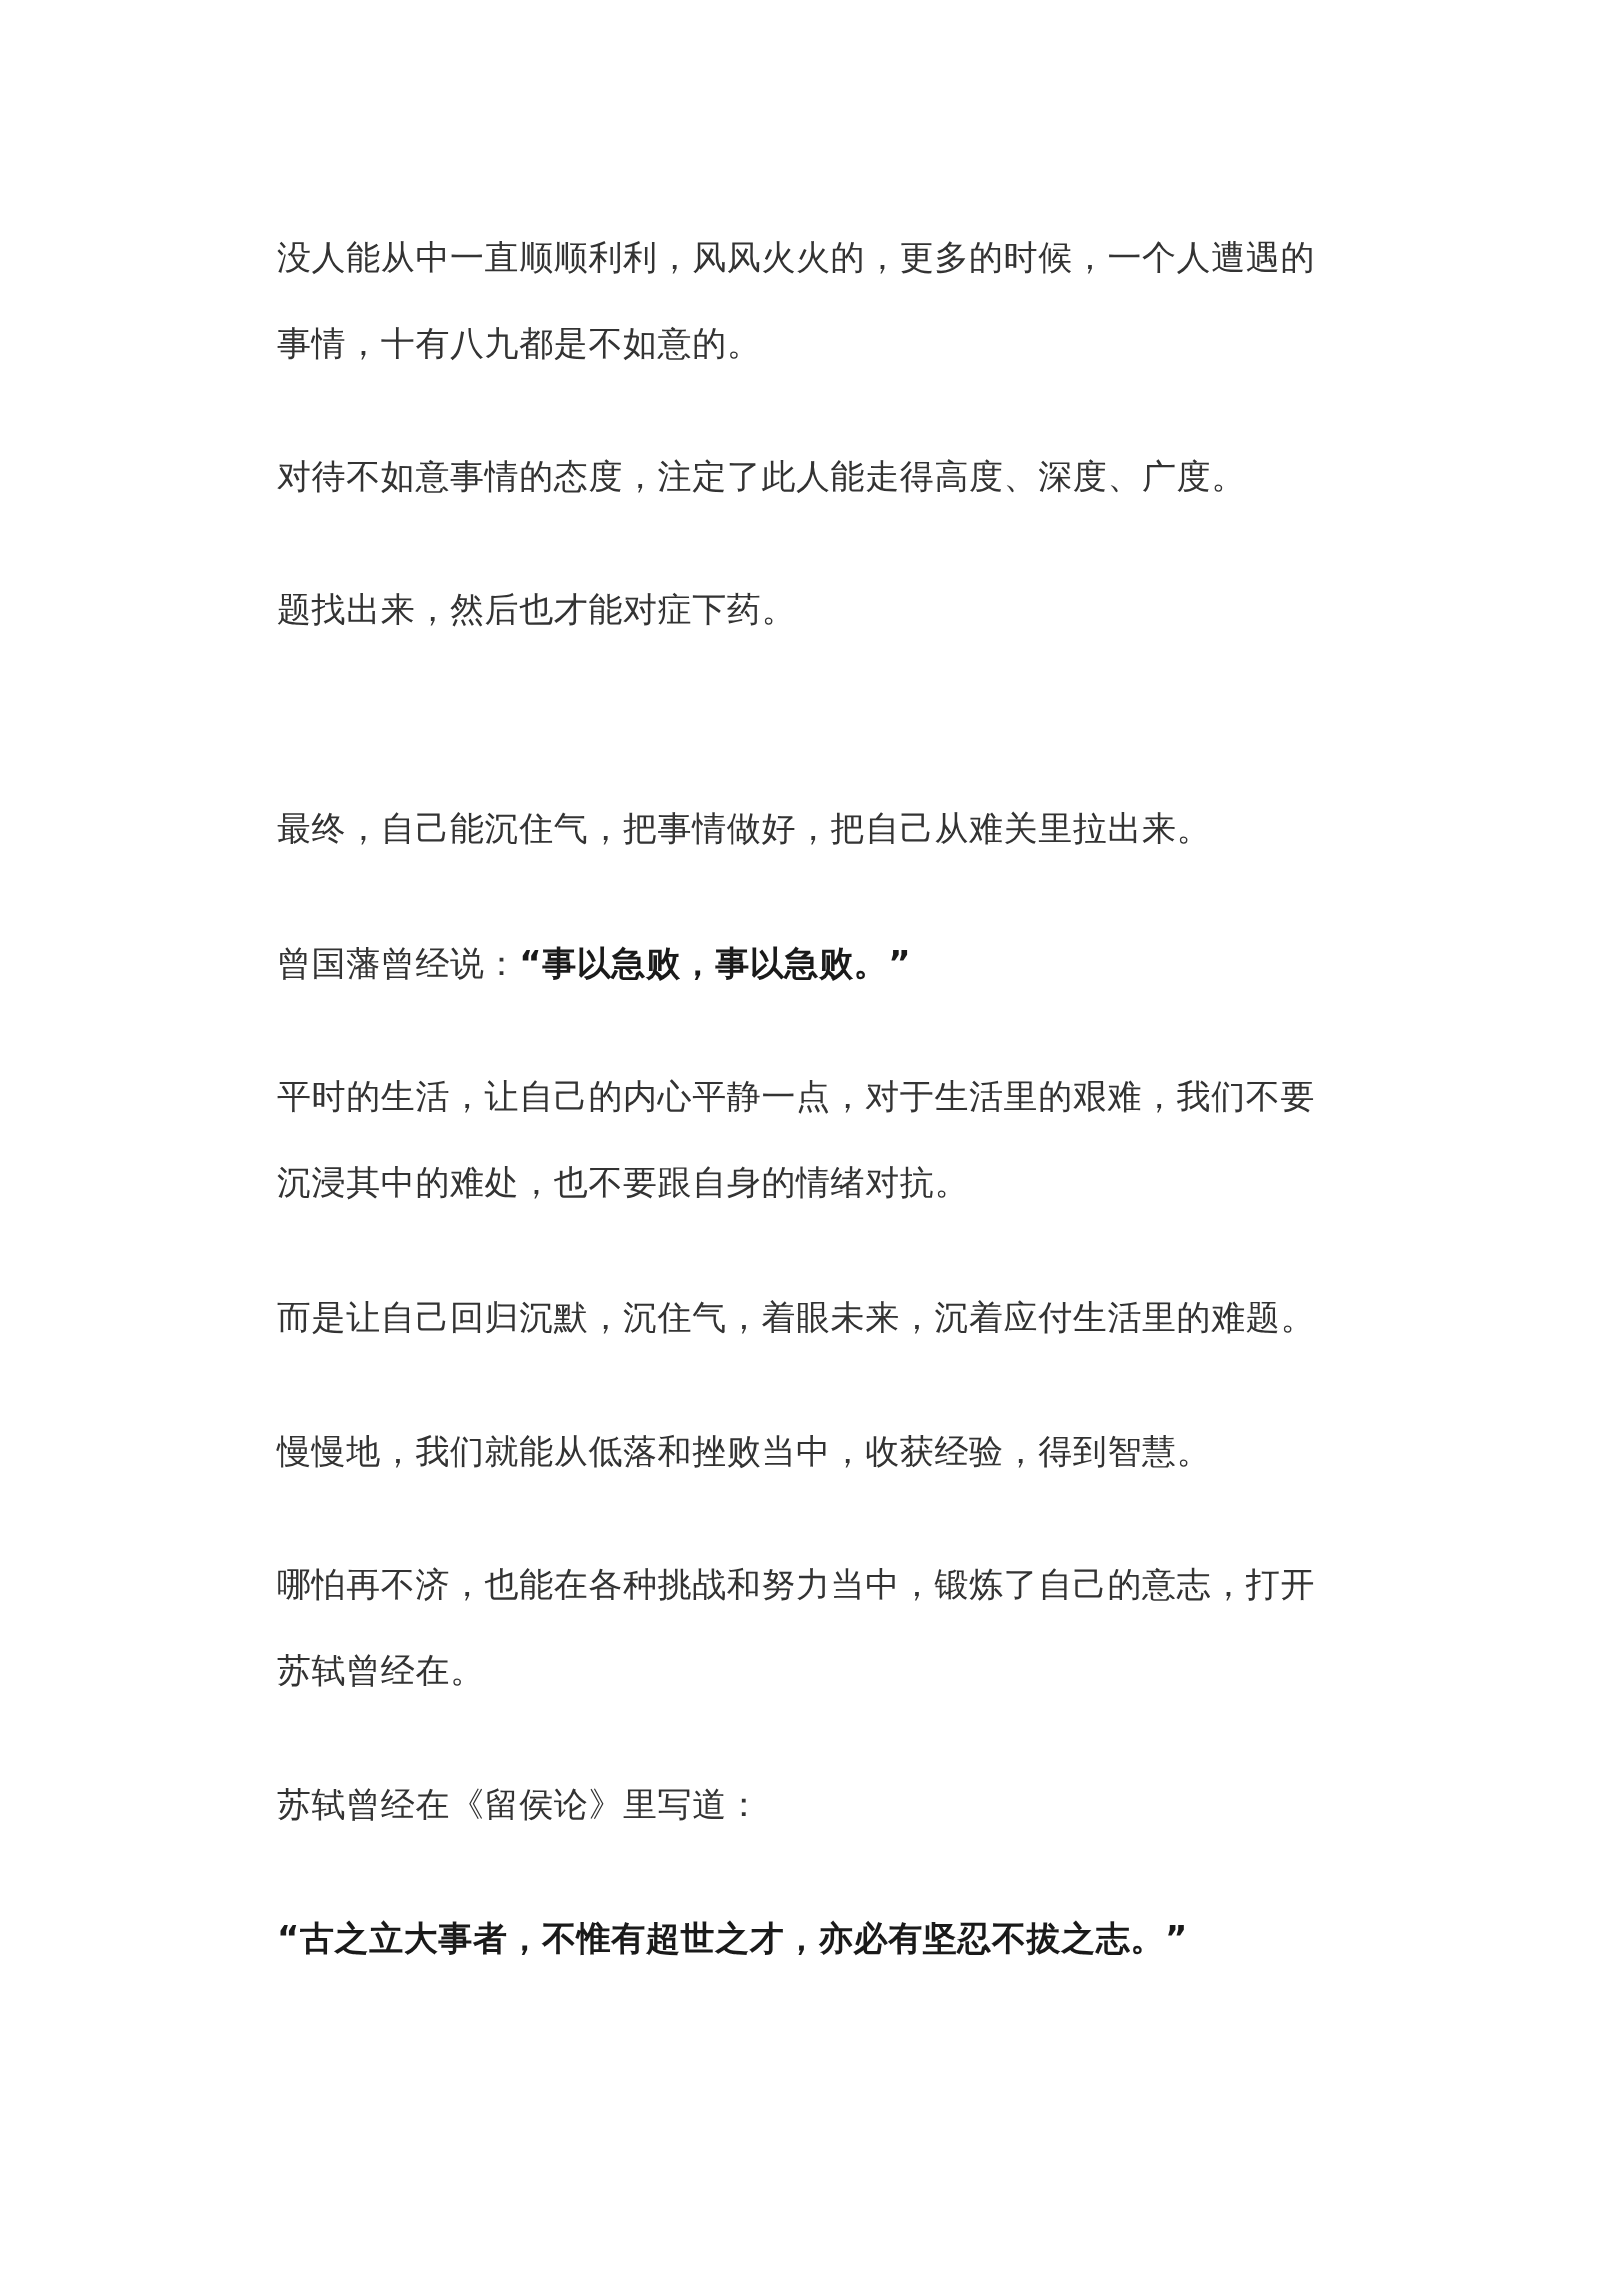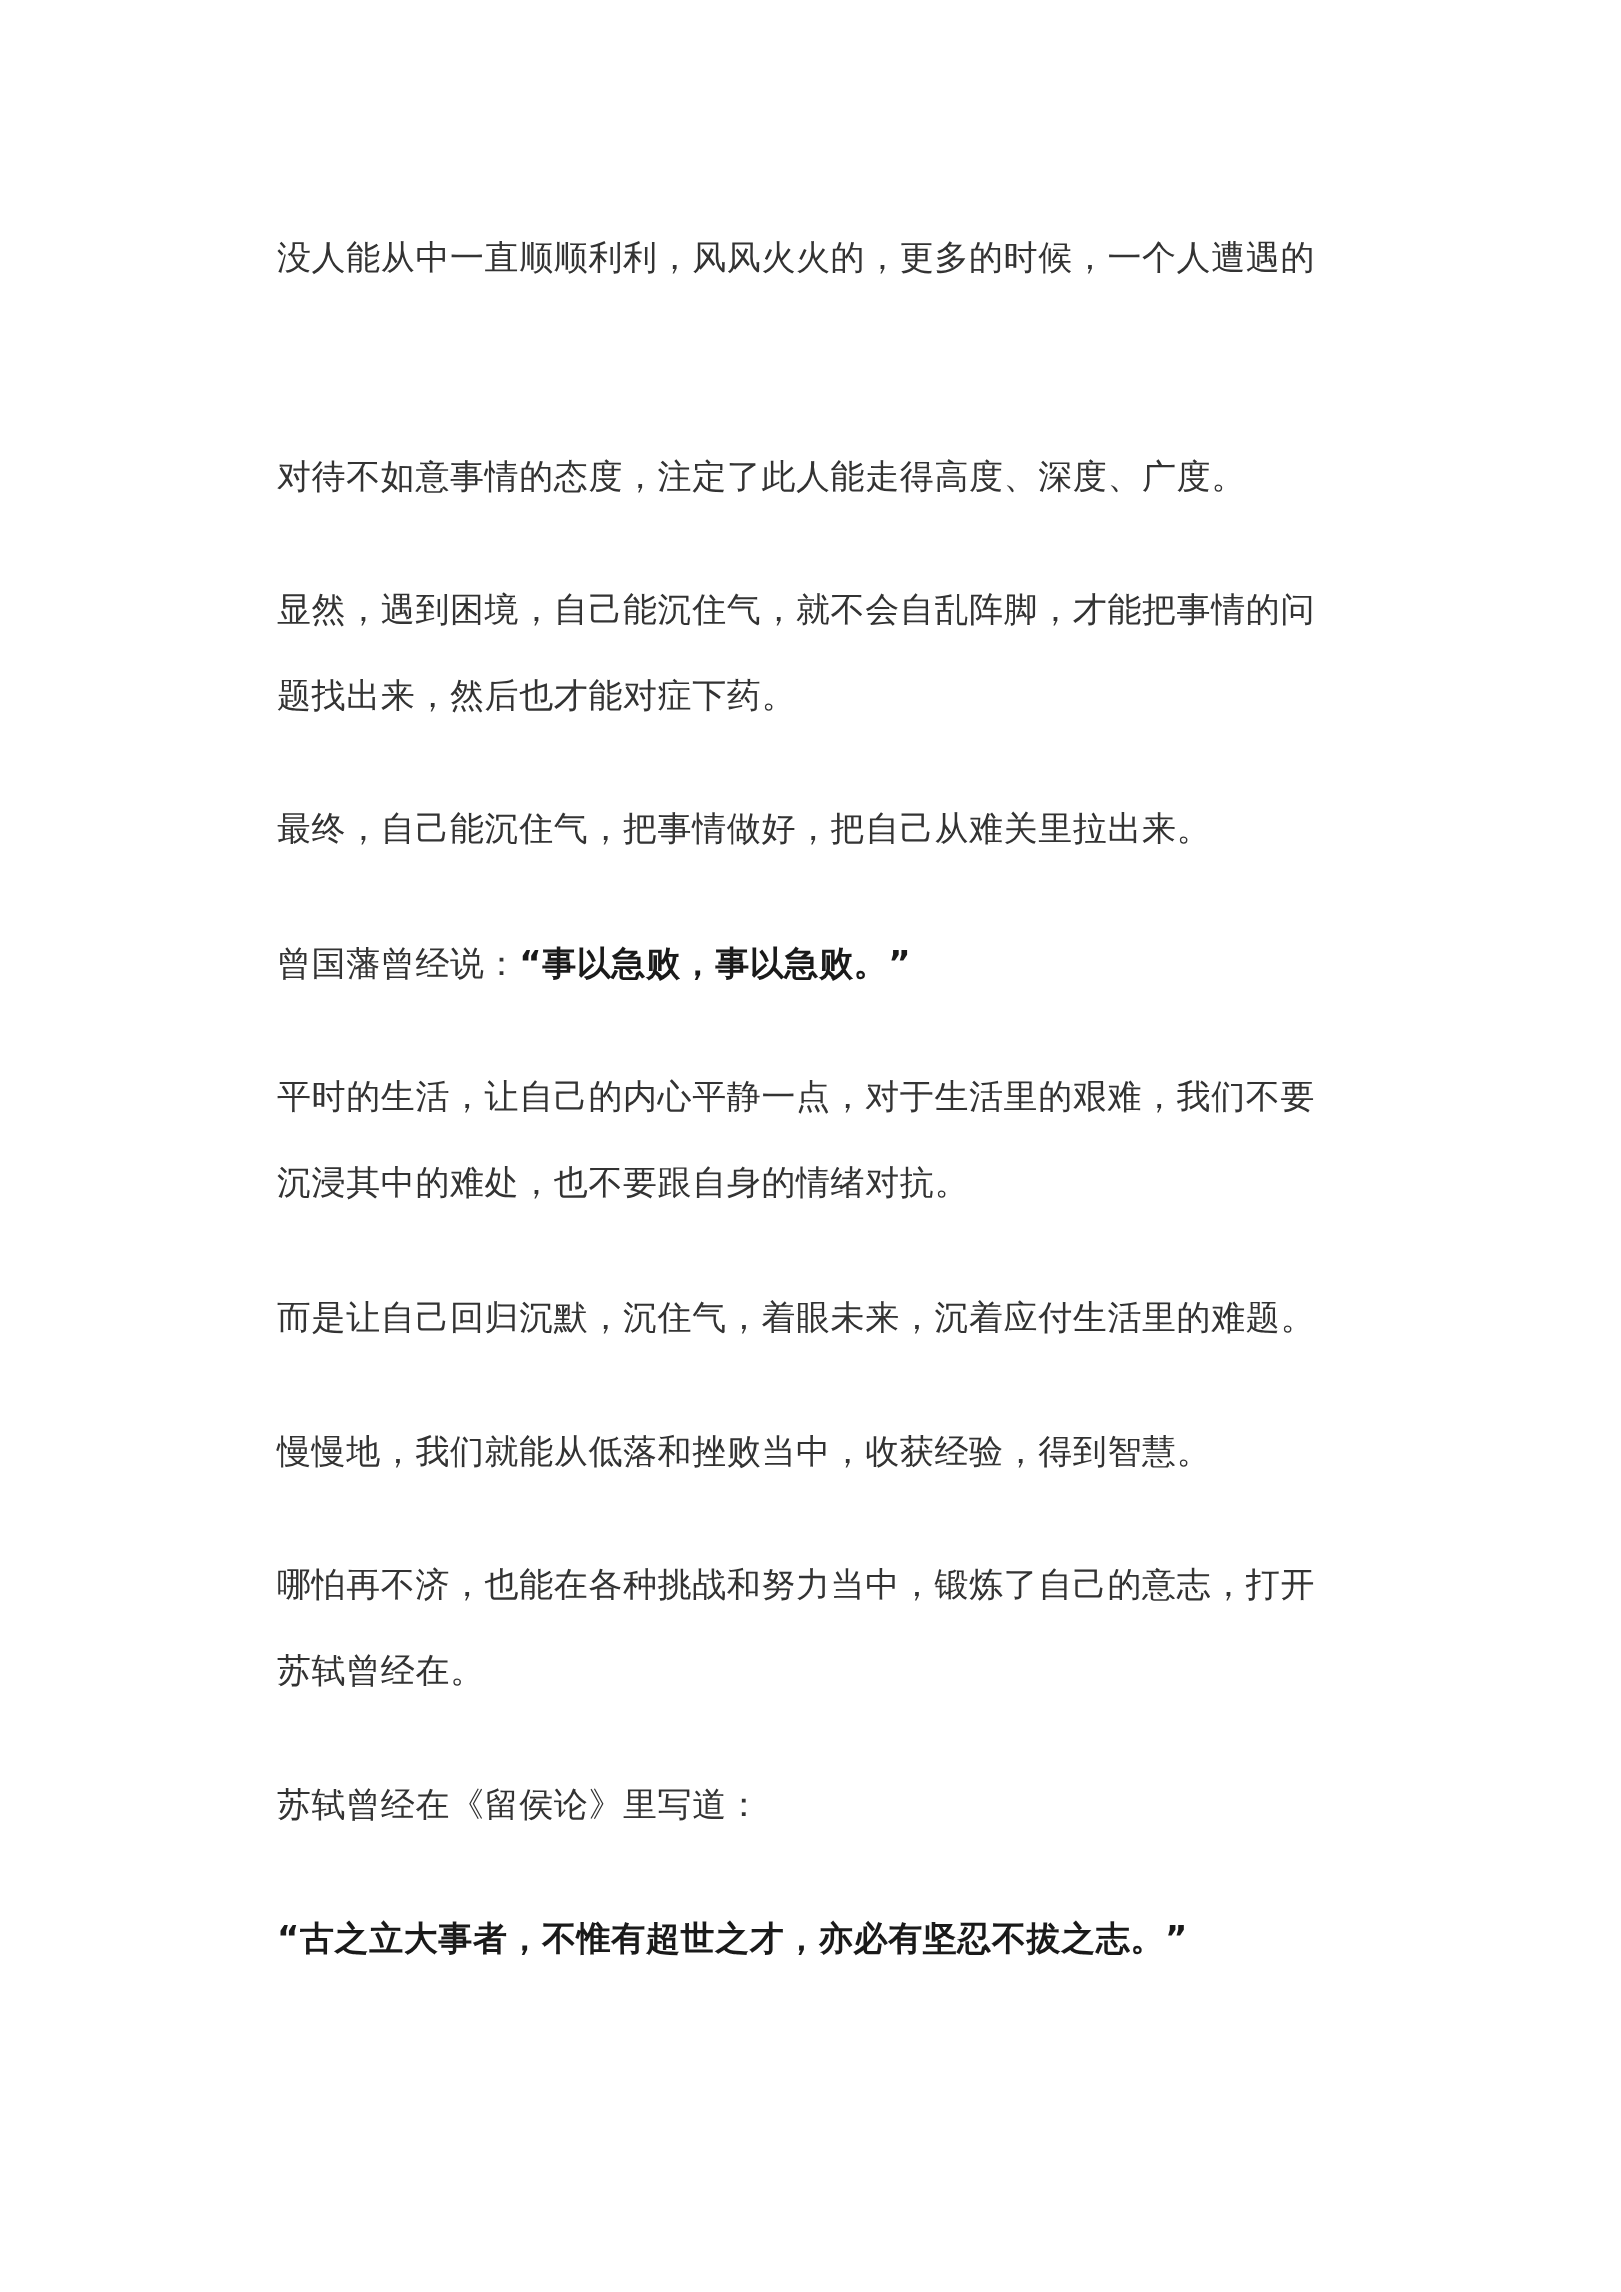--- a/index.html
+++ b/index.html
@@ -34,28 +34,28 @@
   .line { display: block; height: 86px; }
   .bold { font-weight: bold; color: #1a1a1a; }
 </style>
 </head>
 <body>
 
 <div class="page">
 
   <p class="para" style="top:198px">
     <span class="line">没人能从中一直顺顺利利，风风火火的，更多的时候，一个人遭遇的</span>
+    <span class="line">事情，十有八九都是不如意的。</span>
   </p>
 
   <p class="para" style="top:417px">
     <span class="line">对待不如意事情的态度，注定了此人能走得高度、深度、广度。</span>
   </p>
 
   <p class="para" style="top:550px">
-    <span class="line">显然，遇到困境，自己能沉住气，就不会自乱阵脚，才能把事情的问</span>
     <span class="line">题找出来，然后也才能对症下药。</span>
   </p>
 
   <p class="para" style="top:769px">
     <span class="line">最终，自己能沉住气，把事情做好，把自己从难关里拉出来。</span>
   </p>
 
   <p class="para" style="top:904px">
     <span class="line"><span>曾国藩曾经说：</span><span class="bold">“事以急败，事以急败。”</span></span>
   </p>

